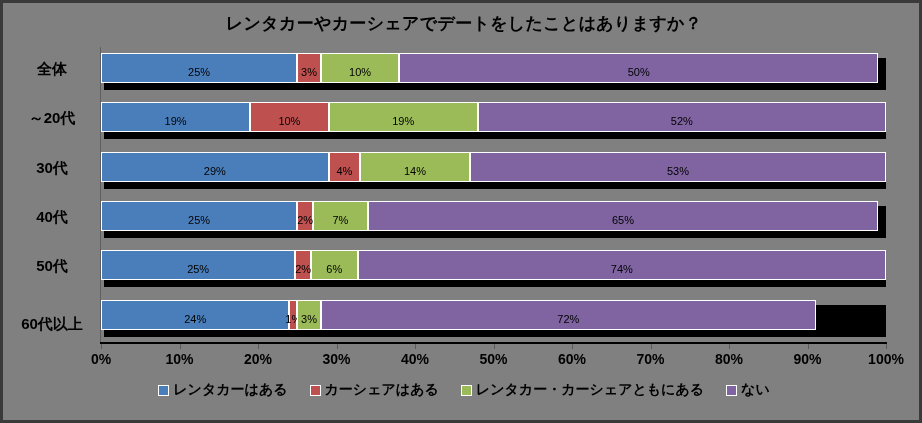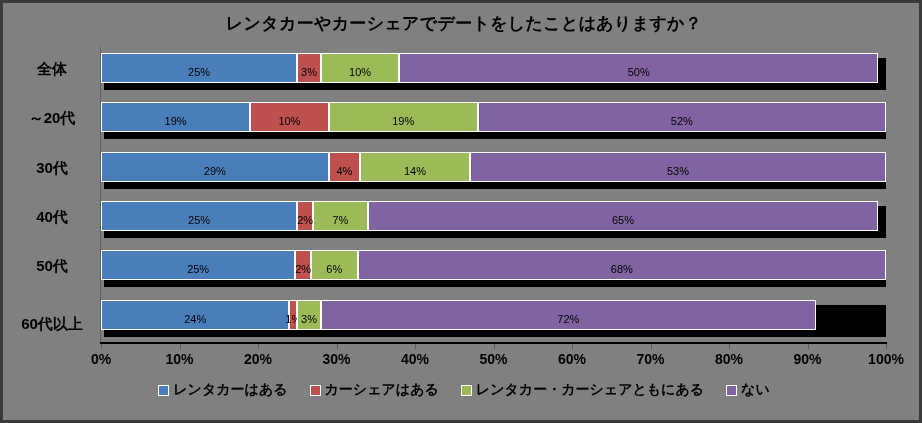--- a/index.html
+++ b/index.html
@@ -270,21 +270,21 @@
           <div class="seg" title="レンタカーはある 25%" style="width: 196.25px; background: rgb(74, 126, 187);">
             <span class="seg-label">25%</span>
           </div>
           <div class="seg" title="カーシェアはある 2%" style="width: 15.7px; background: rgb(190, 81, 80);">
             <span class="seg-label">2%</span>
           </div>
           <div class="seg" title="レンタカー・カーシェアともにある 6%" style="width: 47.1px; background: rgb(155, 187, 89);">
             <span class="seg-label">6%</span>
           </div>
           <div class="seg" title="ない 68%" style="width: 533.8px; background: rgb(128, 100, 162);">
-            <span class="seg-label">68%</span>
+            <span class="seg-label">74%</span>
           </div>
         </div>
       </div>
       <div class="bar-row" style="top: 253px;">
         <div class="row-shadow"></div>
         <div class="bar-track">
           <div class="seg" title="レンタカーはある 24%" style="width: 188.4px; background: rgb(74, 126, 187);">
             <span class="seg-label">24%</span>
           </div>
           <div class="seg" title="カーシェアはある 1%" style="width: 7.85px; background: rgb(190, 81, 80);">

